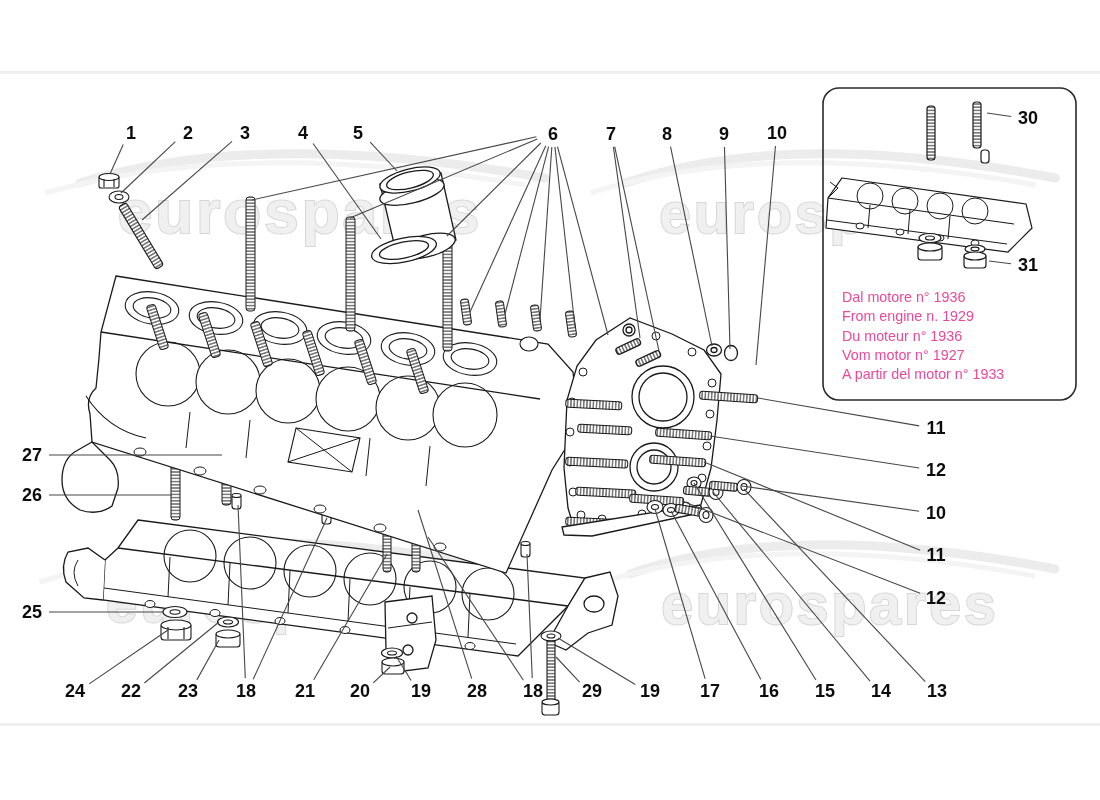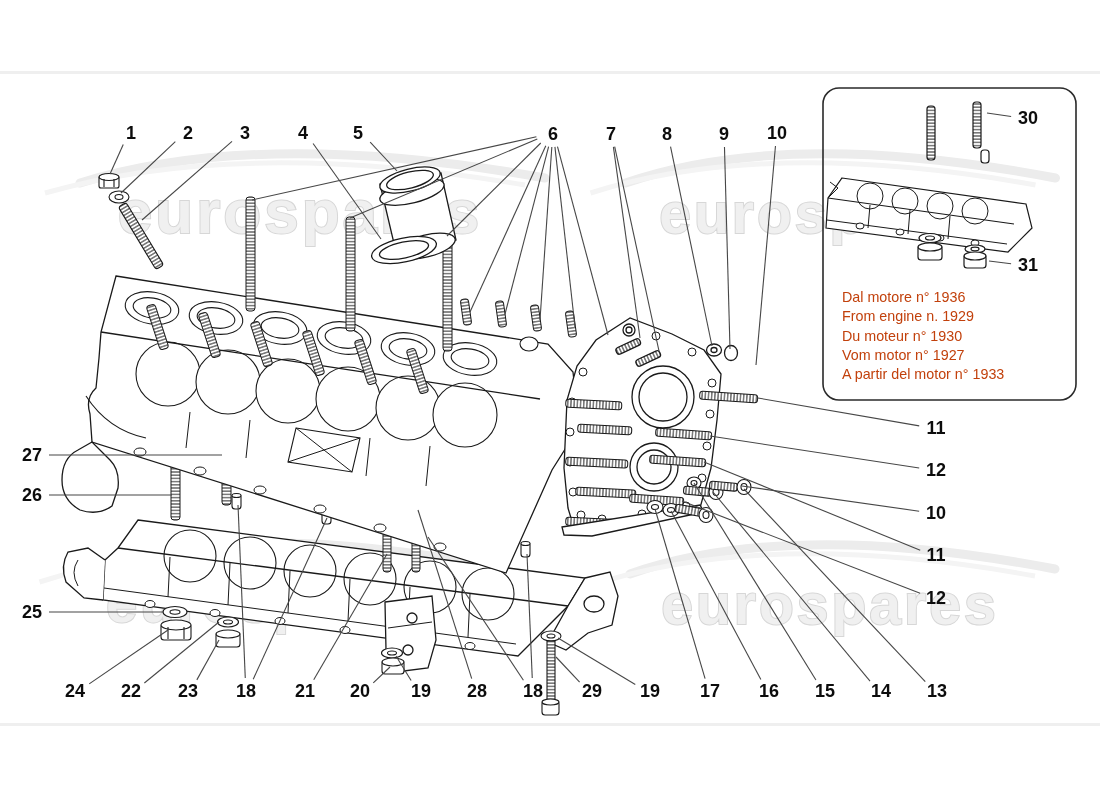--- a/index.html
+++ b/index.html
@@ -5,21 +5,21 @@
   html,body{margin:0;padding:0;background:#ffffff;}
   body{width:1100px;height:800px;position:relative;overflow:hidden;
        font-family:"Liberation Sans",sans-serif;}
   svg{position:absolute;left:0;top:0;}
   .wm-text{font-family:"Liberation Sans",sans-serif;font-weight:bold;
            letter-spacing:3px;fill:#f0f0f0;stroke:#d7d7d7;stroke-width:2px;
            paint-order:stroke;}
   .co-text{font-family:"Liberation Sans",sans-serif;font-weight:bold;
            font-size:18px;fill:#0c0c0c;}
   .inset-notes{position:absolute;left:842px;top:288px;width:230px;
-               font-size:14.3px;line-height:19.3px;color:#c2410c;}
+               font-size:14.3px;line-height:19.3px;color:#ec4899;}
   .edge-band{position:absolute;left:0;width:1100px;height:3px;background:#efefef;}
 </style>
 </head>
 <body>
 
 <div class="edge-band" style="top:71px"></div>
 <div class="edge-band" style="top:723px"></div>
 
 <svg width="1100" height="800" viewBox="0 0 1100 800">
   <defs>
@@ -461,16 +461,16 @@
       <g>
         <line x1="1011.0887155436121" y1="263.6736247485186" x2="989" y2="261" stroke="#474747" stroke-width="1.1"></line>
         <text x="1028" y="271" text-anchor="middle" class="co-text">31</text>
       </g>
     </g>
 </svg>
 
 <div class="inset-notes">
   <div>Dal motore n° 1936</div>
   <div>From engine n. 1929</div>
-  <div>Du moteur n° 1930</div>
+  <div>Du moteur n° 1936</div>
   <div>Vom motor n° 1927</div>
   <div>A partir del motor n° 1933</div>
 </div>
 
 </body></html>

